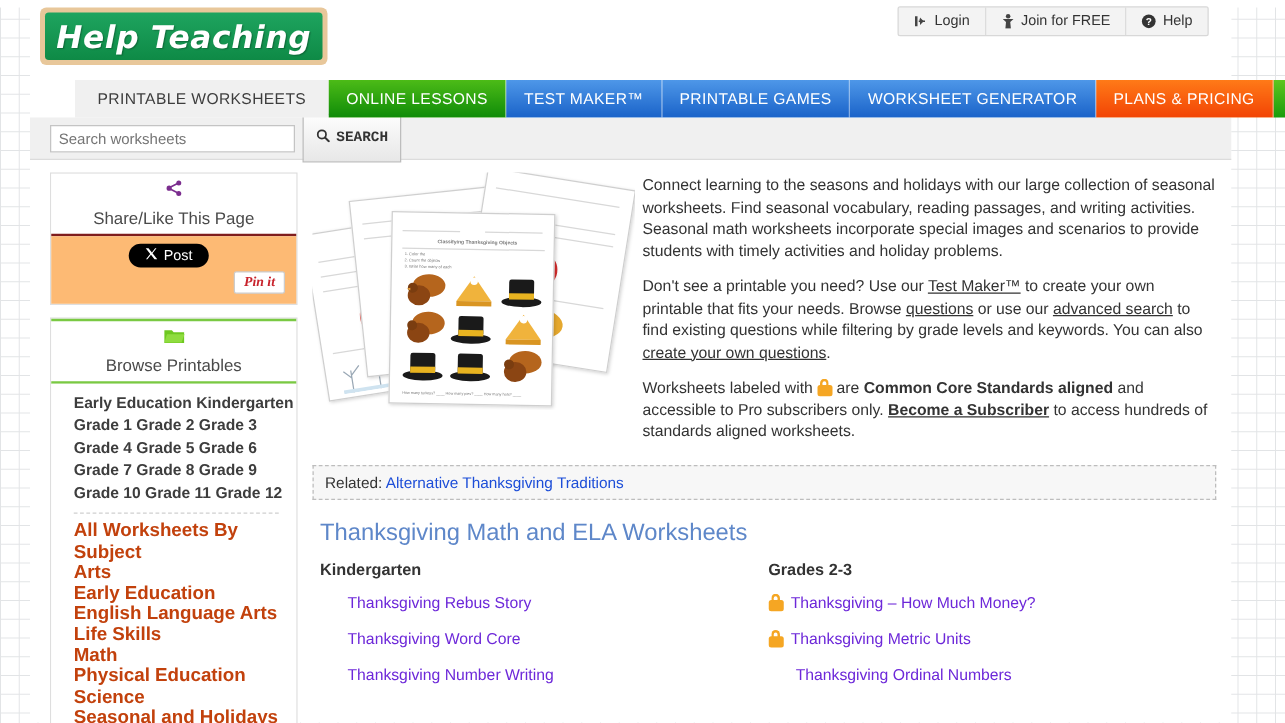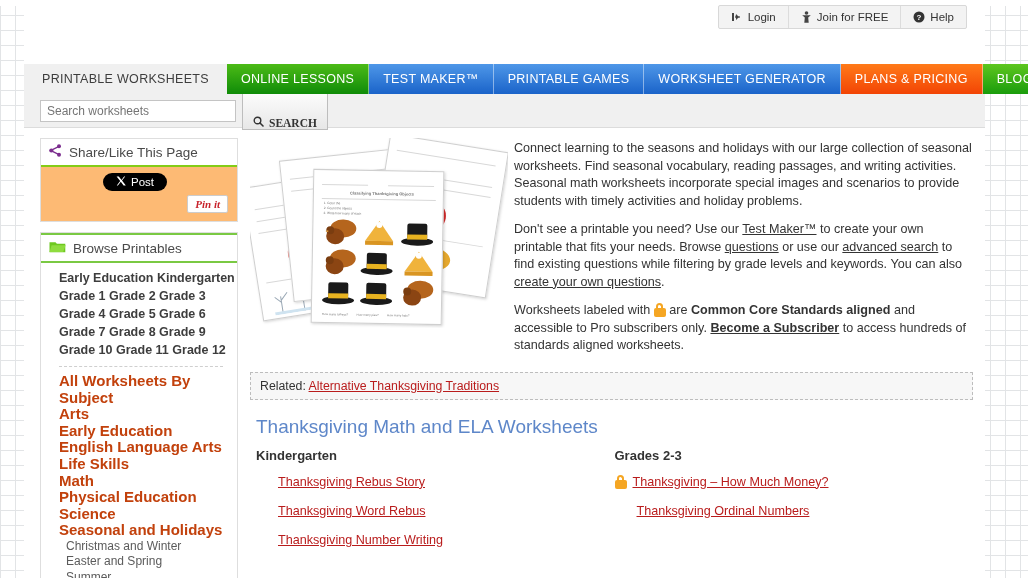--- a/index.html
+++ b/index.html
@@ -88,20 +88,21 @@
     cursor: pointer;
     border-right: 1px solid rgba(255,255,255,0.45);
     white-space: nowrap;
   }
   .tab.active {
     background: #f0f0f0;
     color: #3d3d3d;
     border-right: none;
     padding: 0 18px;
     font-size: 12.5px;
+    margin-left: 36px;
   }
   .tab.green   { background: linear-gradient(#4cbb17, #0f8b08); }
   .tab.blue    { background: linear-gradient(#4e97e8, #1a63c9); }
   .tab.orange  { background: linear-gradient(#ff7a18, #f24405); }
   .tab.green2  { background: linear-gradient(#5ec61f, #1a9c0c); border-right: none; }
 
   
   #searchbar {
     height: 34px;
     background: #f0f0f0;
@@ -119,41 +120,41 @@
     font-family: "Liberation Sans", sans-serif;
   }
   #search-btn {
     margin-left: 6px;
     height: 39px;
     padding: 0 10px;
     background: linear-gradient(#fdfdfd, #e7e7e7);
     border: 1px solid #bdbdbd;
     font-size: 11.5px; font-weight: bold;
     color: #333;
-    display: flex; align-items: flex-end; gap: 5px;
+    display: flex; align-items: center; gap: 5px;
     cursor: pointer;
-    font-family: Liberation Serif, serif;
+    font-family: Liberation Mono, monospace;
   }
 
   
   #content { display: flex; padding: 10px 12px 0 16px; gap: 12px; }
 
   
   #sidebar { width: 198px; flex: 0 0 198px; }
 
   .panel { border: 1px solid #dedede; background: #fbfbfb; margin-bottom: 10px; }
   .panel-head {
     display: flex; align-items: center; gap: 7px;
     padding: 5px 8px;
     background: #ffffff;
     font-size: 13.5px;
     color: #4a4a4a;
   }
-  .panel-head.purple { border-bottom: 2px solid #84cc16; }
-  .panel-head.green  { border-bottom: 2px solid #7ac943; border-top: 2px solid #7ac943; }
+  .panel-head.purple { border-bottom: 2px solid #7f1d1d; flex-direction: column; }
+  .panel-head.green  { border-bottom: 2px solid #7ac943; border-top: 2px solid #7ac943; flex-direction: column; }
 
   #share-body { height: 54px; position: relative; background: #fdba74; }
   #x-post {
     position: absolute; left: 62px; top: 6px;
     background: #000; color: #fff;
     border-radius: 11px;
     font-size: 11.5px;
     padding: 3px 13px;
     display: flex; align-items: center; gap: 5px;
     cursor: pointer;
@@ -216,52 +217,57 @@
   #intro-text a { color: #333; text-decoration: underline; cursor: pointer; }
   #intro-text b { font-weight: bold; }
 
   #related {
     margin-top: 6px;
     border: 1px dashed #bdbdbd;
     background: #f7f7f7;
     padding: 6px 9px;
     font-size: 12.3px; color: #333;
   }
-  #related a { color: #b91c1c; text-decoration: underline; cursor: pointer; }
+  #related a { color: #1d4ed8; cursor: pointer; }
 
   #section-title {
     margin: 16px 0 10px 6px;
     font-size: 19px; color: #5e87c9; font-weight: normal;
   }
 
   #lists { display: flex; padding-left: 6px; }
   .col { flex: 1; }
   .col-head { font-size: 13px; font-weight: bold; color: #333; margin-bottom: 12px; }
   .ws-item {
     display: flex; align-items: center; gap: 6px;
     margin-bottom: 15px; font-size: 12.6px;
     padding-left: 22px;
   }
   .ws-item.locked { padding-left: 0; }
-  .ws-item a { color: #b91c1c; text-decoration: underline; cursor: pointer; }
+  .ws-item a { color: #6d28d9; cursor: pointer; }
   .lock {
     width: 12px; height: 14px; position: relative; flex: 0 0 12px;
   }
   .lock .body { position: absolute; bottom: 0; width: 12px; height: 9px; background: #f5a623; border-radius: 2px; }
   .lock .shack { position: absolute; top: 0; left: 2.5px; width: 7px; height: 7px; border: 2px solid #f5a623; border-bottom: none; border-radius: 4px 4px 0 0; }
 </style>
 </head>
 <body>
 
 <div id="topbar"></div>
 
 <div id="page">
 
   <div id="header">
 
+    <div id="logo">
+      <div id="logo-inner">
+        <span id="logo-text">Help Teaching</span>
+      </div>
+    </div>
 
     <div id="account-bar">
       <div class="acct">
         <span>
           <svg width="12" height="12" viewBox="0 0 12 12">
               <path d="M1 2h2v8H1z" fill="#444"></path>
               <path d="M5 3l3 3-3 3V4.2H4.5v3.6z" fill="#444"></path>
               <path d="M4 5.4h5v1.2H4z" fill="#444"></path>
             </svg>
         </span>
@@ -510,35 +516,42 @@
 
       <div id="section-title">Thanksgiving Math and ELA Worksheets</div>
 
       <div id="lists">
           <div class="col">
             <div class="col-head">Kindergarten</div>
             <div class="ws-item">
               <a>Thanksgiving Rebus Story</a>
             </div>
             <div class="ws-item">
-              <a>Thanksgiving Word Rebus</a>
+              <a>Thanksgiving Word Core</a>
             </div>
             <div class="ws-item">
               <a>Thanksgiving Number Writing</a>
             </div>
           </div>
           <div class="col">
             <div class="col-head">Grades 2-3</div>
             <div class="ws-item locked">
               <span class="lock">
                 <span class="shack"></span>
                 <span class="body"></span>
               </span>
               <a>Thanksgiving – How Much Money?</a>
             </div>
+            <div class="ws-item locked">
+              <span class="lock">
+                <span class="shack"></span>
+                <span class="body"></span>
+              </span>
+              <a>Thanksgiving Metric Units</a>
+            </div>
             <div class="ws-item">
               <a>Thanksgiving Ordinal Numbers</a>
             </div>
           </div>
         </div>
 
     </div>
   </div>
 </div>
 

